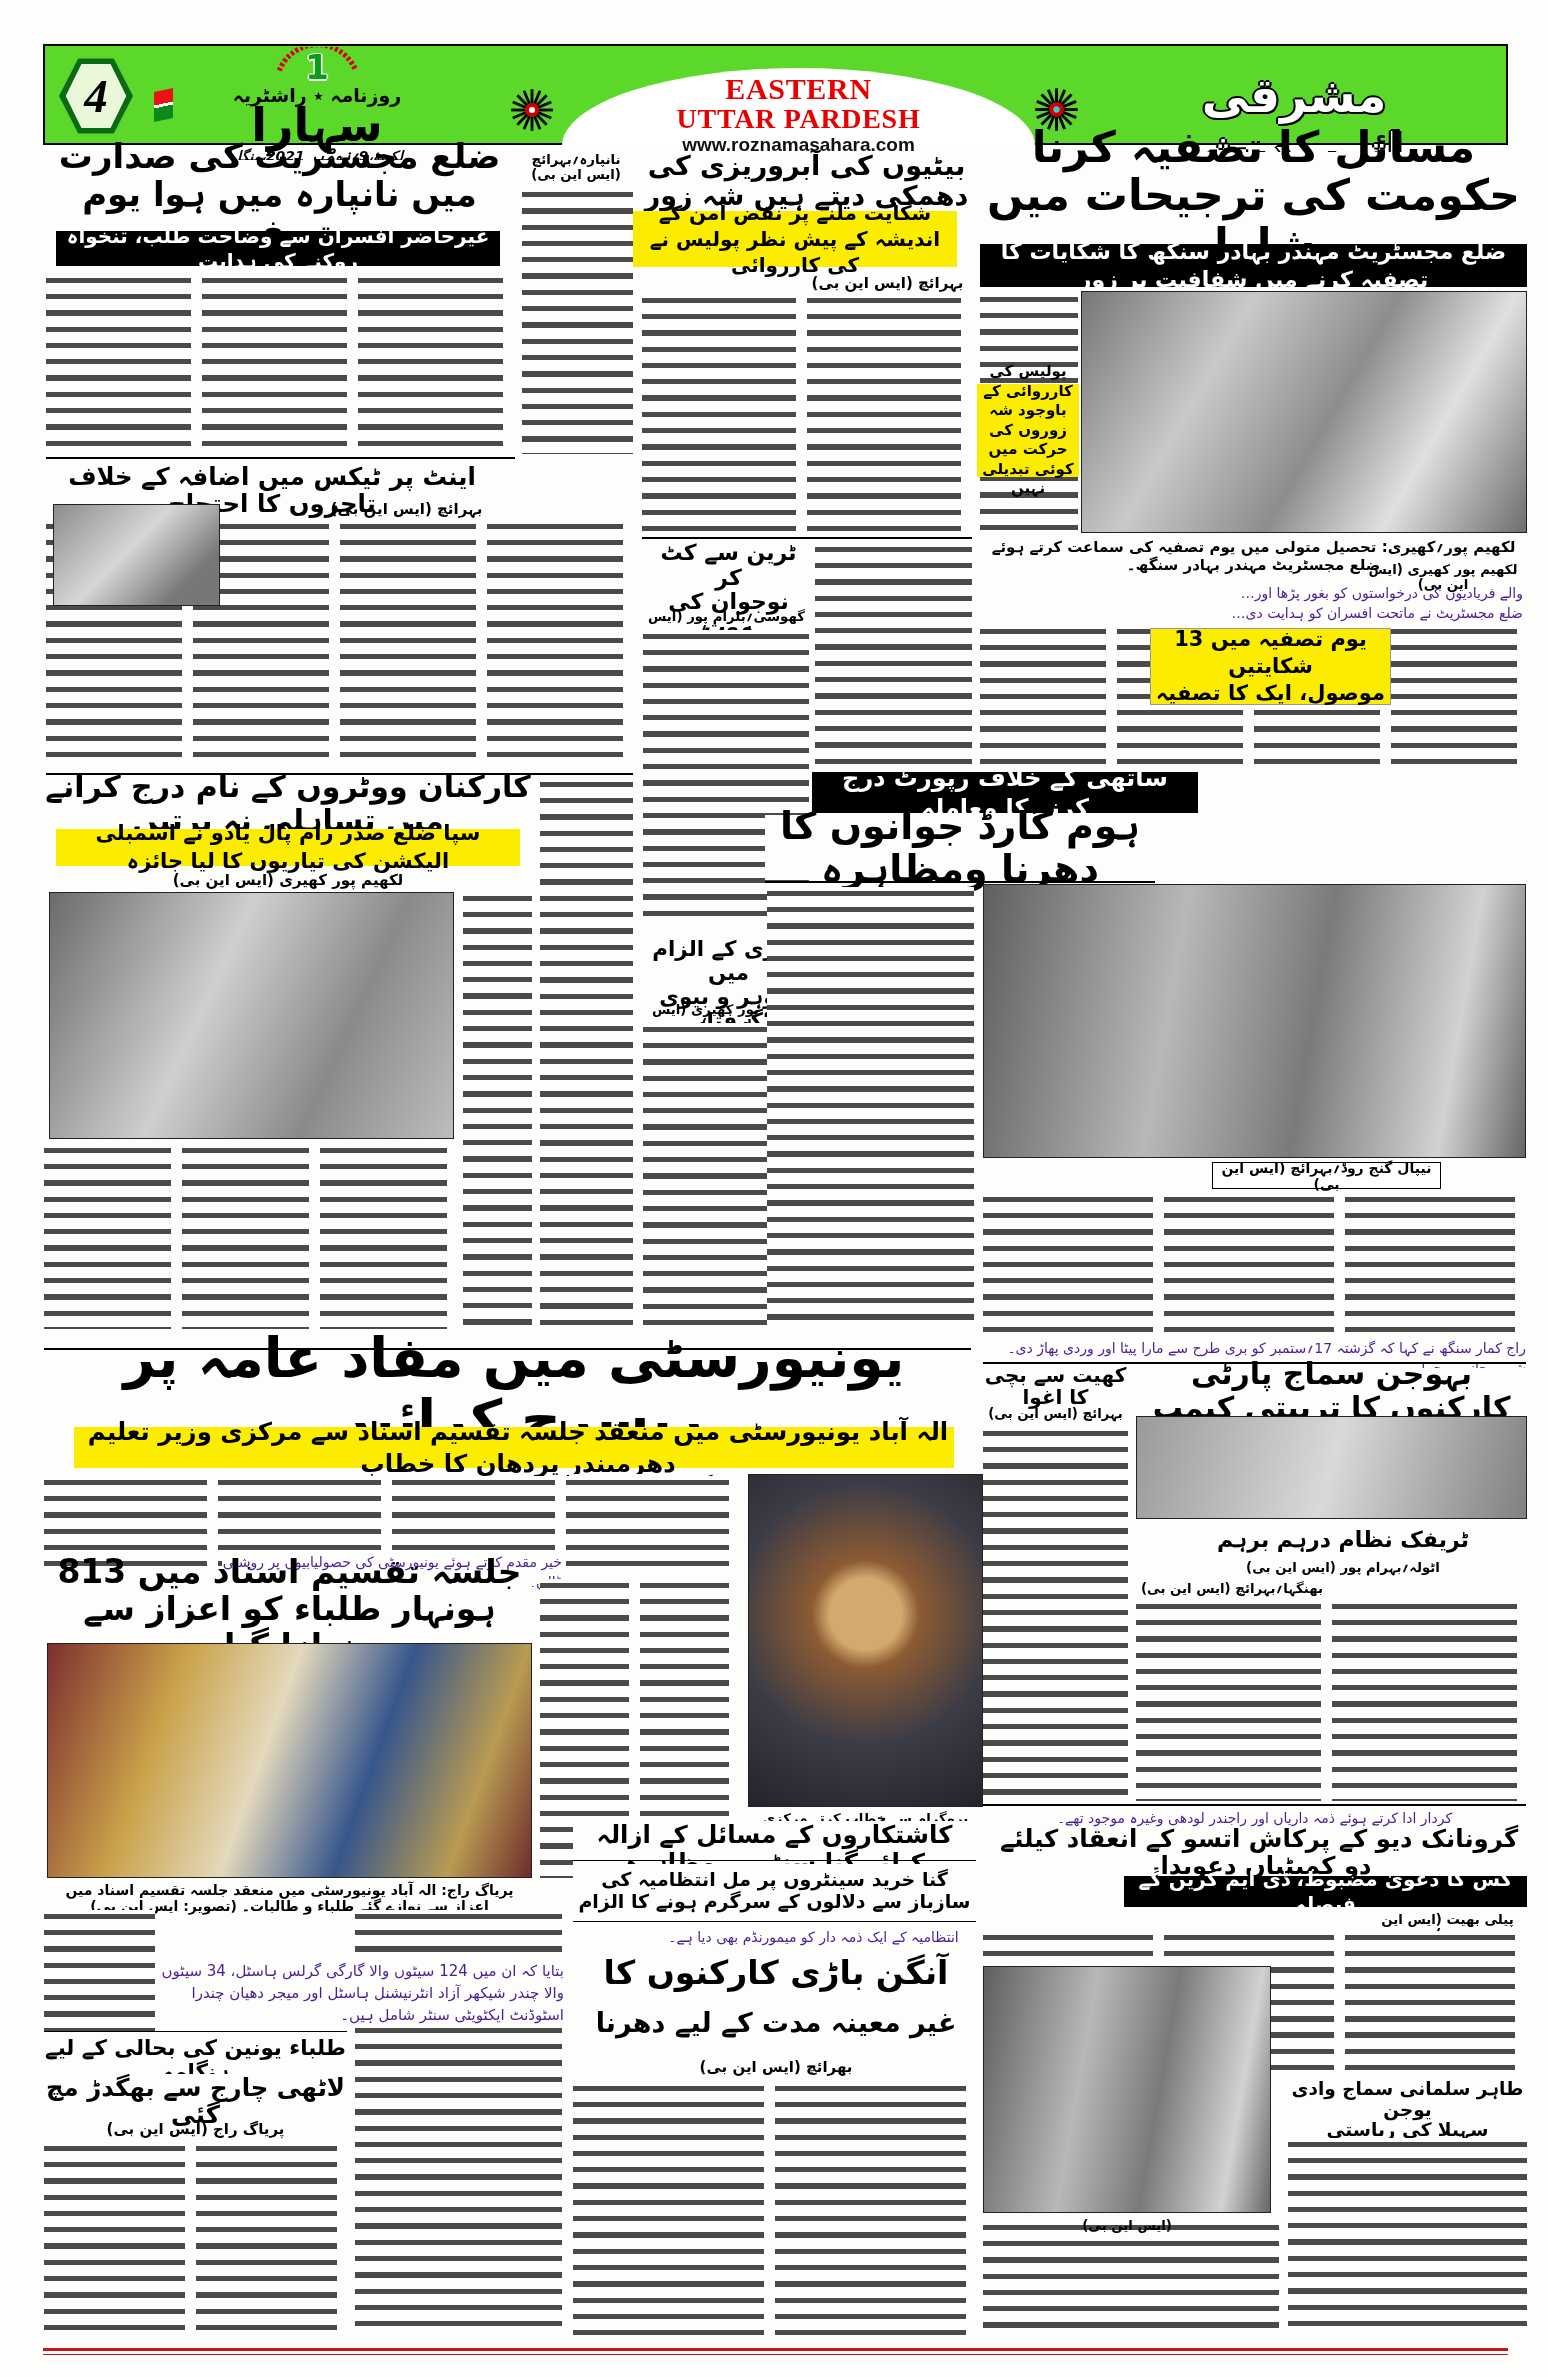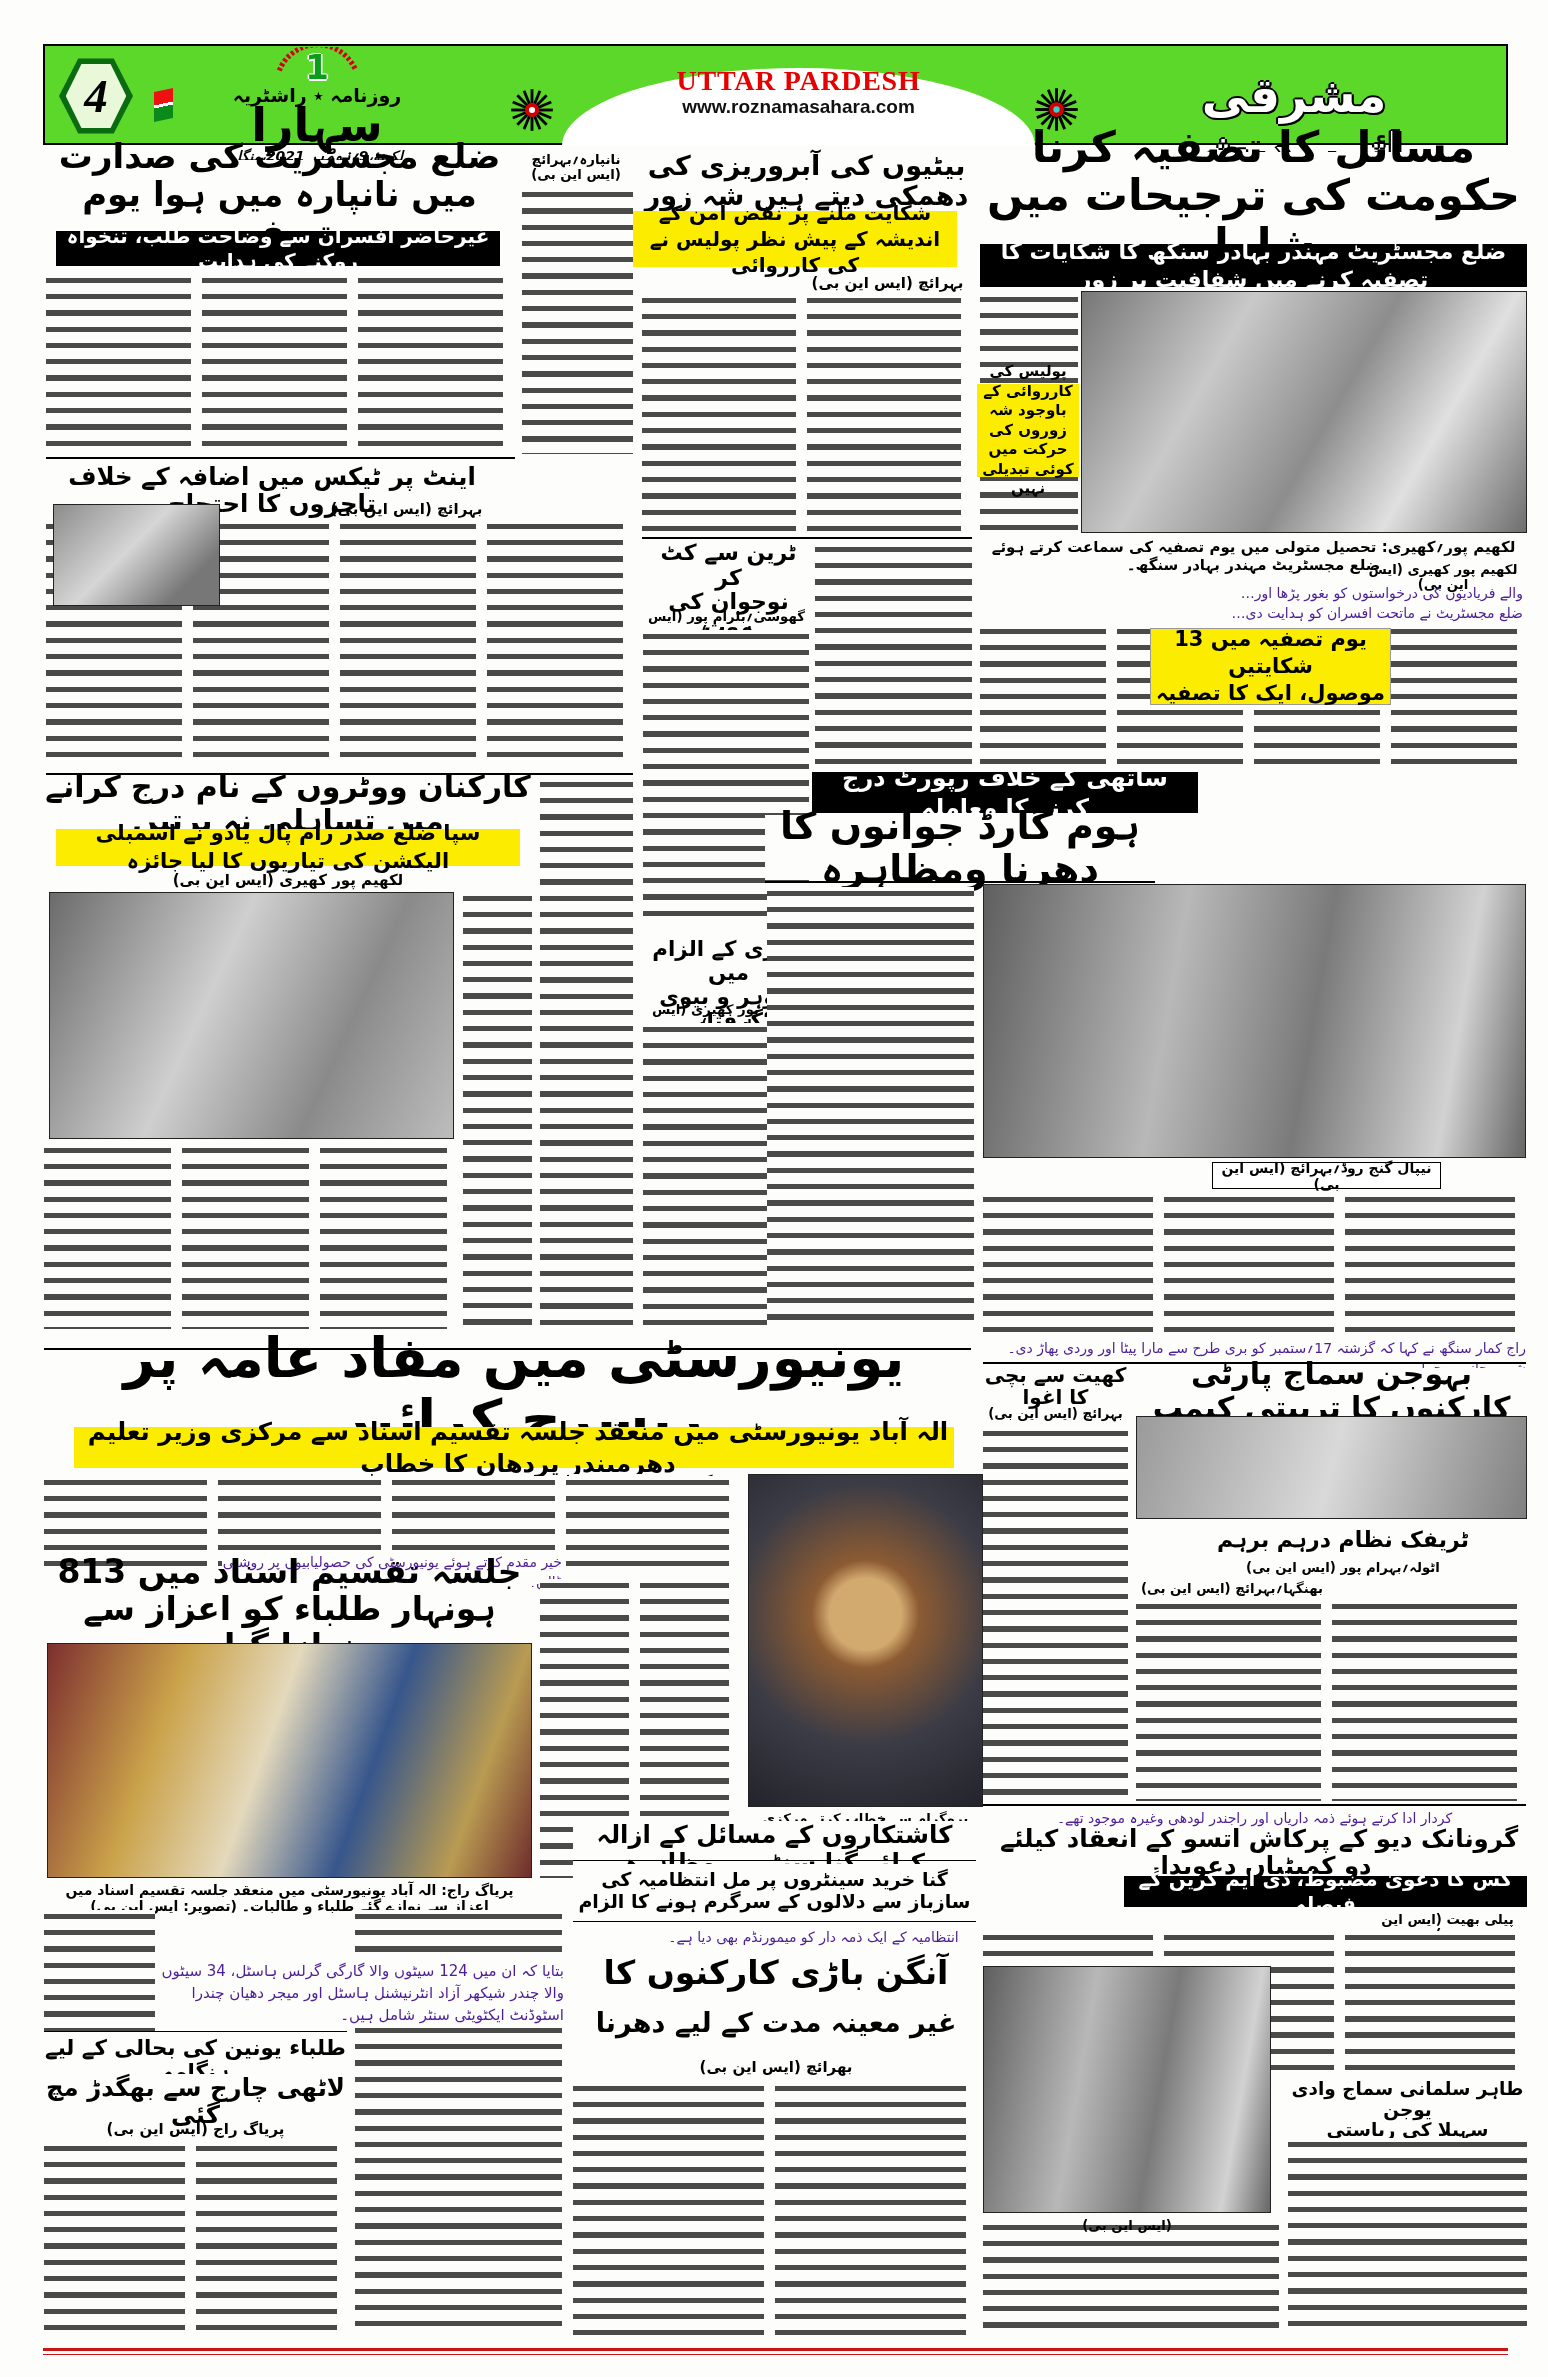--- a/index.html
+++ b/index.html
@@ -89,20 +89,21 @@
       <line x1="0" y1="-6" x2="0" y2="-19"></line>
         <line x1="2.3" y1="-5.5" x2="7.3" y2="-17.6"></line>
         <line x1="4.2" y1="-4.2" x2="13.4" y2="-13.4"></line>
         <line x1="5.5" y1="-2.3" x2="17.6" y2="-7.3"></line>
     </g>
     <circle r="6.5" fill="#d40000"></circle>
       <circle r="2.8" fill="#fff"></circle>
   </svg>
 
   <div class="abs arch" style="left:562px;top:68px;width:473px;height:78px;">
+    <div class="ed-en" style="font-size:30px;margin-top:4.4px;">EASTERN</div>
     <div class="ed-en" style="font-size:28px;margin-top:-3px;">UTTAR PARDESH</div>
     <div class="website" style="font-size:19px;margin-top:-1.5px;">www.roznamasahara.com</div>
   </div>
 
   <svg class="abs" style="left:1033px;top:86px;" width="47" height="47" viewBox="-21 -21 42 42">
     <g stroke="#000" stroke-width="2.6">
       <line x1="6" y1="0" x2="19" y2="0"></line>
         <line x1="5.5" y1="2.3" x2="17.6" y2="7.3"></line>
         <line x1="4.2" y1="4.2" x2="13.4" y2="13.4"></line>
         <line x1="2.3" y1="5.5" x2="7.3" y2="17.6"></line>

